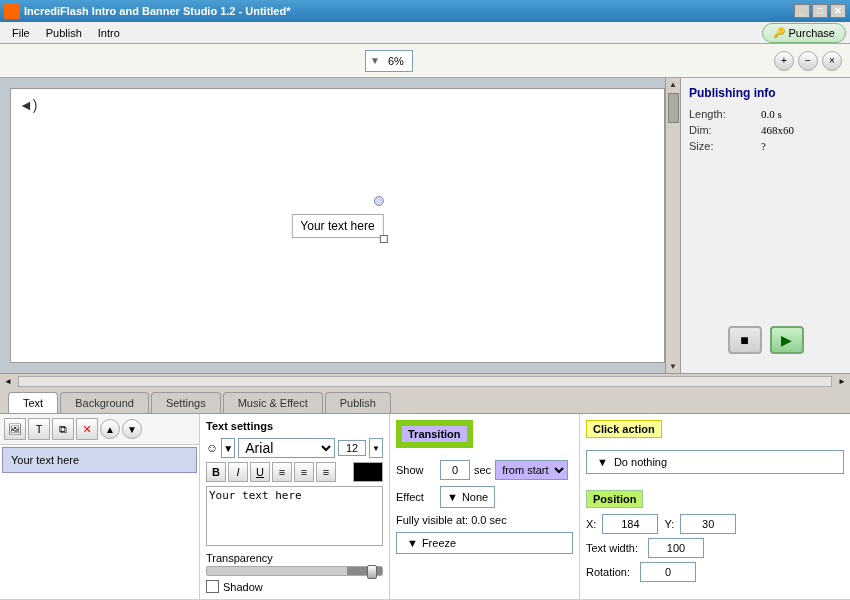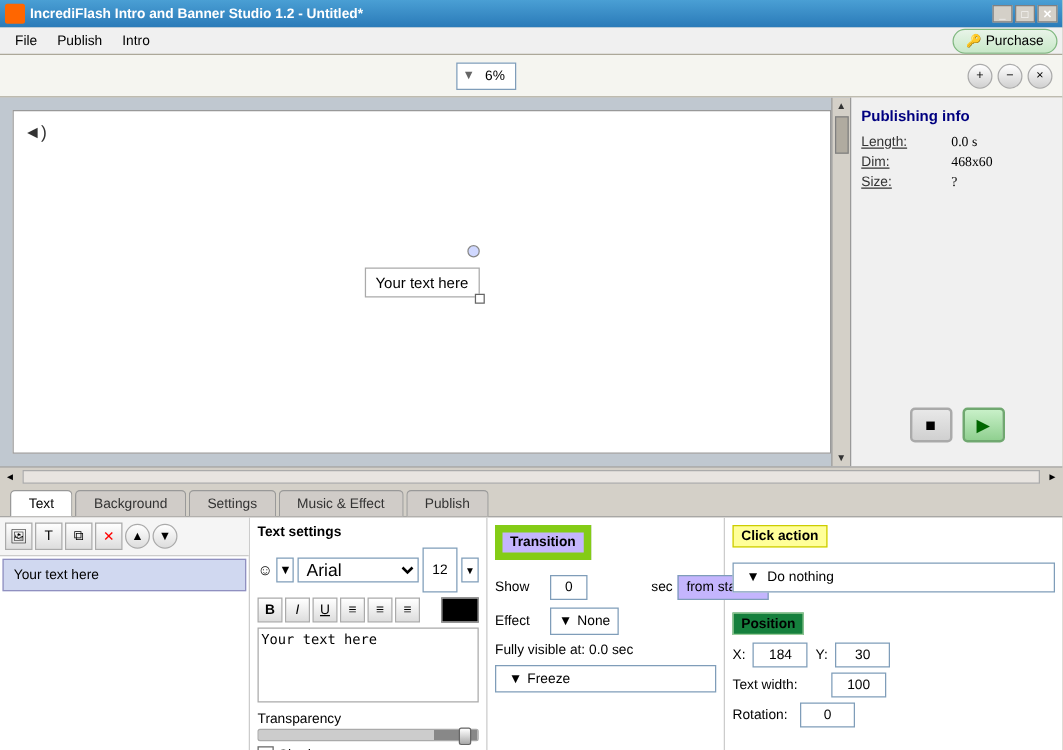--- a/index.html
+++ b/index.html
@@ -131,21 +131,21 @@
 
     
     .info-panel {
       width: 170px;
       background: #f0f0f0;
       border-left: 1px solid #999;
       padding: 8px;
     }
     .info-title { font-weight: bold; font-size: 12px; margin-bottom: 8px; color: #000080; }
     .info-row { display: flex; margin-bottom: 4px; font-size: 11px; }
-    .info-label { width: 72px; color: #333; text-decoration: underline; }
+    .info-label { width: 72px; color: #333; }
     .info-value { color: #000; font-family: Liberation Serif, serif; }
     .preview-controls {
       display: flex;
       gap: 8px;
       margin-top: 10px;
       justify-content: center;
     }
     .preview-btn {
       width: 34px; height: 28px;
       border: 2px solid #aaa;
@@ -274,21 +274,21 @@
       flex: 1;
       border: 1px solid #7f9db9;
       height: 20px;
       padding: 0 2px;
       font-size: 14px;
       background: white;
     }
     .font-size-box {
       width: 28px;
       border: 1px solid #7f9db9;
-      height: 36px;
+      height: 16px;
       padding: 0 2px;
       font-size: 11px;
       text-align: center;
     }
     .font-size-arrow {
       border: 1px solid #7f9db9;
       height: 20px;
       width: 14px;
       background: white;
       display: flex;
@@ -365,21 +365,21 @@
       gap: 4px;
       margin-bottom: 6px;
     }
     .transition-label { font-size: 11px; min-width: 40px; }
     .transition-input {
       width: 30px; height: 20px;
       border: 1px solid #7f9db9;
       text-align: center;
       font-size: 11px;
     }
-    .transition-sec { font-size: 11px; margin-left: 47px; }
+    .transition-sec { font-size: 11px; }
     .transition-dropdown {
       border: 1px solid #7f9db9;
       height: 20px;
       padding: 0 2px;
       font-size: 11px;
       background: #c4b5fd;
     }
     .none-btn {
       border: 1px solid #7f9db9;
       height: 22px;
@@ -423,37 +423,37 @@
       font-size: 11px;
       background: white;
       display: flex;
       align-items: center;
       gap: 6px;
       cursor: pointer;
       width: 100%;
       margin-bottom: 10px;
     }
     .position-title {
-      background: #15803d;
+      background: #bef264;
       border: 1px solid #99cc99;
       padding: 2px 6px;
       font-weight: bold;
       font-size: 11px;
       margin-bottom: 6px;
       display: inline-block;
     }
     .position-row {
       display: flex;
       align-items: center;
       gap: 6px;
       margin-bottom: 4px;
       font-size: 11px;
     }
     .position-input {
-      width: 44px; height: 20px;
+      width: 56px; height: 20px;
       border: 1px solid #7f9db9;
       text-align: center;
       font-size: 11px;
       padding: 0 2px;
     }
   </style>
 </head>
 <body>
 
 <div class="titlebar">
@@ -635,21 +635,21 @@
     <div style="margin-top: 16px;">
       <div class="position-title">Position</div>
       <div class="position-row">
         <span>X:</span>
         <input class="position-input" type="text" value="184" style="">
         <span>Y:</span>
         <input class="position-input" type="text" value="30" style="">
       </div>
       <div class="position-row">
         <span>Text width:</span>
-        <input class="position-input" type="text" value="100" style="margin-left: 21px;">
+        <input class="position-input" type="text" value="100" style="margin-left: 4px;">
       </div>
       <div class="position-row">
         <span>Rotation:</span>
         <input class="position-input" type="text" value="0" style="margin-left: 4px;">
       </div>
     </div>
   </div>
 
 </div>
 

